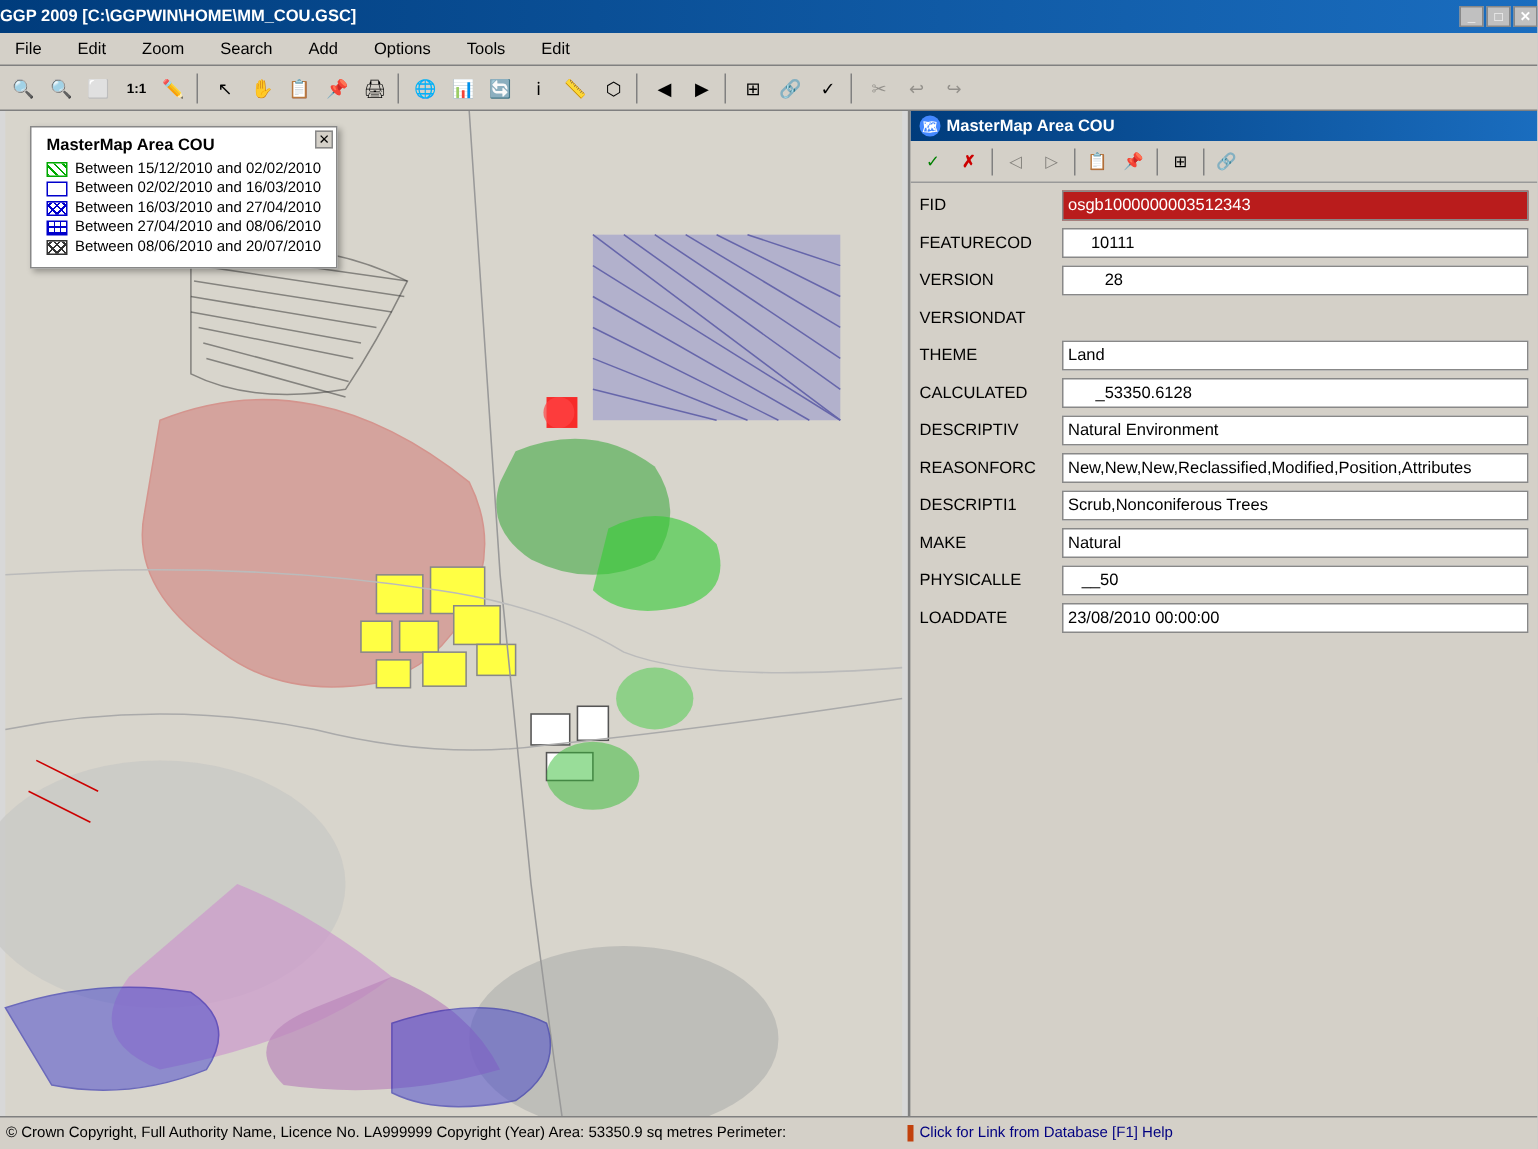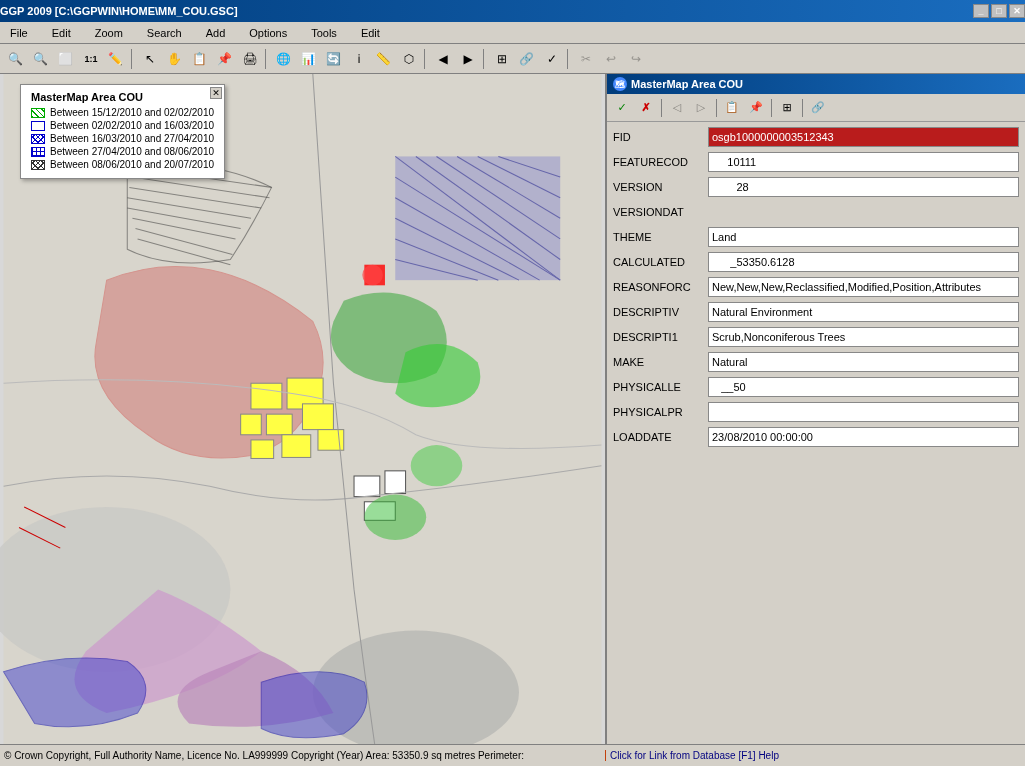--- a/index.html
+++ b/index.html
@@ -228,21 +228,21 @@
     }
     .status-left {
       flex: 1;
       padding: 0 4px;
       overflow: hidden;
       white-space: nowrap;
     }
     .status-right {
       width: 420px;
       padding: 0 4px;
-      border-left: 1px solid #c2410c;
+      border-left: 4px solid #c2410c;
       font-size: 10px;
       color: #000080;
     }
 
     
     .attr-form::-webkit-scrollbar { width: 14px; }
     .attr-form::-webkit-scrollbar-track { background: #d4d0c8; }
     .attr-form::-webkit-scrollbar-thumb { background: #a0a0a0; border: 1px solid #808080; }
 
     
@@ -450,42 +450,38 @@
         </div>
         <div class="field-row">
           <div class="field-label">THEME</div>
           <input type="text" class="field-input readonly" readonly="" value="Land" style="">
         </div>
         <div class="field-row">
           <div class="field-label">CALCULATED</div>
           <input type="text" class="field-input readonly" readonly="" value="      _53350.6128" style="">
         </div>
         <div class="field-row">
+          <div class="field-label">DESCRIPTIV</div>
+          <input type="text" class="field-input readonly" readonly="" value="Natural Environment" style="">
+        </div>
+        <div class="field-row">
           <div class="field-label">REASONFORC</div>
           <input type="text" class="field-input readonly" readonly="" value="New,New,New,Reclassified,Modified,Position,Attributes" style="">
         </div>
         <div class="field-row">
-          <div class="field-label">DESCRIPTIV</div>
-          <input type="text" class="field-input readonly" readonly="" value="Natural Environment" style="">
-        </div>
-        <div class="field-row">
           <div class="field-label">DESCRIPTI1</div>
           <input type="text" class="field-input readonly" readonly="" value="Scrub,Nonconiferous Trees" style="">
         </div>
         <div class="field-row">
           <div class="field-label">MAKE</div>
           <input type="text" class="field-input readonly" readonly="" value="Natural" style="">
         </div>
         <div class="field-row">
           <div class="field-label">PHYSICALLE</div>
           <input type="text" class="field-input readonly" readonly="" value="   __50" style="">
-        </div>
-        <div class="field-row">
-          <div class="field-label">PHYSICALPR</div>
-          <input type="text" class="field-input readonly" readonly="" style="">
         </div>
         <div class="field-row">
           <div class="field-label">LOADDATE</div>
           <input type="text" class="field-input readonly" readonly="" value="23/08/2010 00:00:00" style="">
         </div>
       </div>
   </div>
 </div>
 
 <div class="status-bar">

